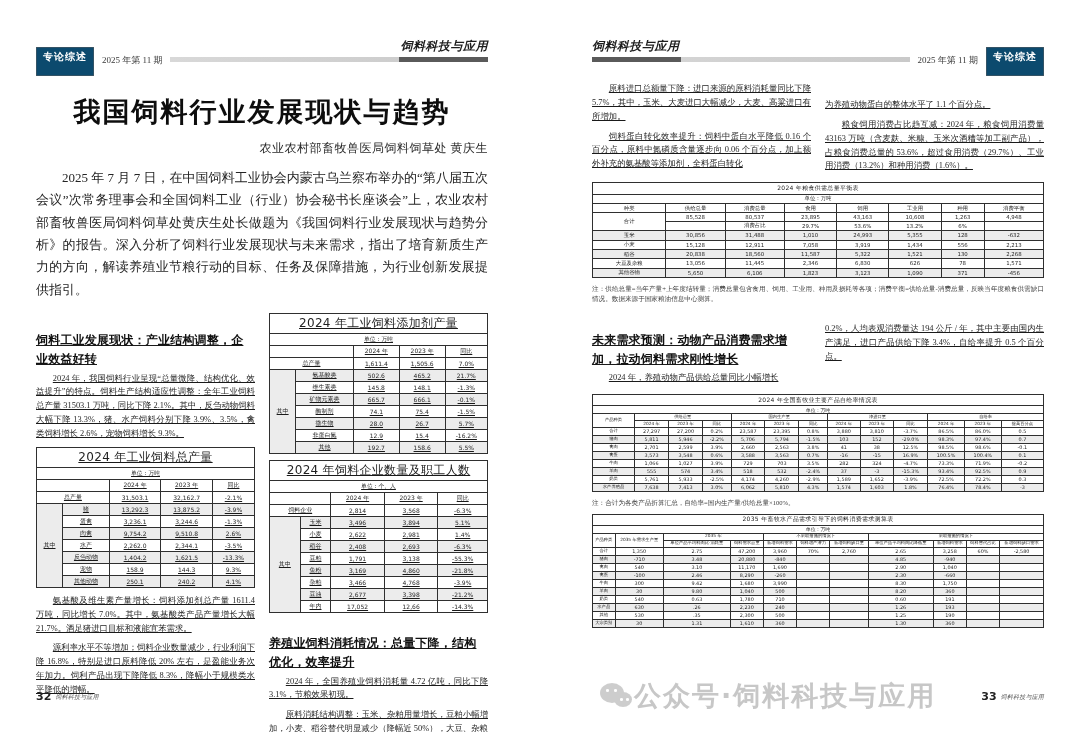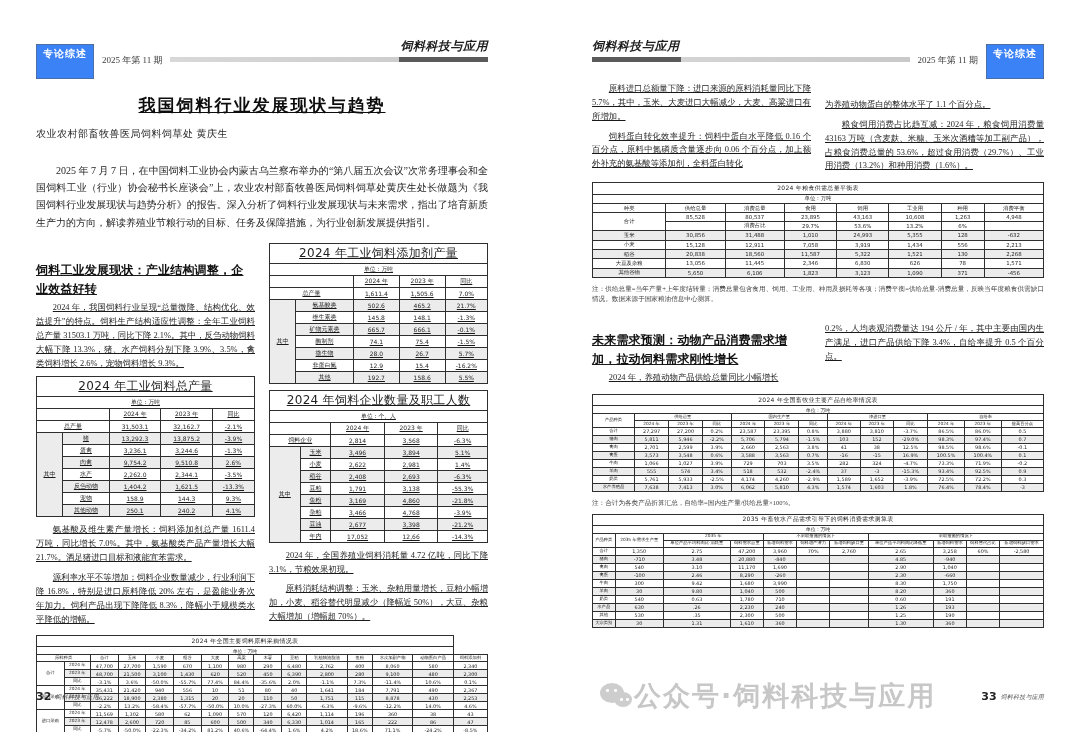--- a/index.html
+++ b/index.html
@@ -10,50 +10,49 @@
     font-family:"Liberation Serif","DejaVu Serif",serif;
     color:#1a1a1a;
     overflow:hidden;
     position:relative;
   }
   .spread{position:absolute;inset:0;display:flex;gap:44px;}
   .page{position:relative;width:540px;height:732px;background:#fff;box-sizing:border-box;}
   .page-left{padding:38px 30px 0 36px;}
   .page-right{padding:38px 36px 0 30px;}
   .badge{
-    background:#3b82f6;color:#fff;font-family:Liberation Mono, monospace;
-    font-weight:bold;font-size:10px;letter-spacing:1px;padding:3px 7px 18px;white-space:nowrap;
+    background:#0c4a6e;color:#fff;font-family:Liberation Mono, monospace;
+    font-weight:bold;font-size:10px;letter-spacing:1px;padding:3px 7px 12px;white-space:nowrap;
     box-shadow:0 0 0 0.5px #5d5d5d inset;
   }
   .issue{font-size:9px;color:#3a3a3a;margin:10px 8px;white-space:nowrap;padding-bottom:2px;}
   .rule{flex:1;height:5px;margin-bottom:3px;position:relative;overflow:hidden;}
   .rule .light{position:absolute;inset:0;background:linear-gradient(90deg,#d8d8d8,#c9c9c9);}
   .rule .dark{position:absolute;top:0;bottom:0;width:28%;background:#5a5a5a;}
   .rule.l .dark{right:0;}
   .rule.r .dark{left:0;}
   .journal{
     font-family:"Liberation Serif","DejaVu Serif",serif;
     font-weight:bold;font-style:italic;font-size:12px;color:#1d1d1d;
     white-space:nowrap;letter-spacing:0.5px;
   }
   .runhead-top{display:flex;align-items:center;justify-content:flex-end;height:16px;}
   .runhead-top.left{justify-content:flex-end;}
   .runhead-row2{display:flex;align-items:center;height:14px;}
 
   
   .art-title{
-    text-align:center;font-weight:bold;font-size:17px;letter-spacing:2px;
+    text-align:center;font-weight:bold;font-size:27px;letter-spacing:2px;
     margin:26px 0 10px;color:#0d0d0d;
     font-family:"DejaVu Sans","Liberation Sans",sans-serif;
-    text-decoration:underline;
   }
-  .art-author{text-align:left;font-size:10px;color:#2a2a2a;margin-bottom:21px;letter-spacing:.5px;}
+  .art-author{text-align:right;font-size:12px;color:#2a2a2a;margin-bottom:10px;letter-spacing:.5px;}
 
   
-  .lead{font-size:10px;line-height:1.72;text-align:justify;color:#242424;text-indent:2em;
+  .lead{font-size:13px;line-height:1.72;text-align:justify;color:#242424;text-indent:2em;
         margin:0 0 9px;}
   .cols{display:flex;gap:14px;text-decoration:underline;}
   .col{width:100%;}
   .sec-h{font-weight:bold;font-size:12px;line-height:1.6;margin:21px 0 2px;color:#111;
          font-family:"DejaVu Sans","Liberation Sans",sans-serif;letter-spacing:.2px;}
   p.body{font-size:8.4px;line-height:1.65;text-align:justify;text-indent:2em;margin:0 0 6px;color:#262626;}
   p.body.noind{text-indent:0;margin-top:16px;}
   .note{font-size:6.6px;line-height:1.5;color:#3d3d3d;margin:2px 0 6px;text-align:justify;}
 
   
@@ -334,20 +333,21 @@
           </tr>
           <tr>
             <td class="t-cell">年内</td>
             <td class="t-cell">17,052</td>
             <td class="t-cell">12,66</td>
             <td class="t-cell">-14.3%</td>
           </tr>
         </tbody>
           </table>
 
+        <div class="sec-h">养殖业饲料消耗情况：总量下降，结构优化，效率提升</div>
         <p class="body">2024 年，全国养殖业饲料消耗量 4.72 亿吨，同比下降 3.1%，节粮效果初现。</p>
         <p class="body">原料消耗结构调整：玉米、杂粕用量增长，豆粕小幅增加，小麦、稻谷替代明显减少（降幅近 50%），大豆、杂粮大幅增加（增幅超 70%）。</p>
       </div>
     </div>
 
     <table class="tbl wide">
       <tbody>
           <tr>
             <td colspan="14" class="t-cap">2024 年全国主要饲料原料采购情况表</td>
           </tr>

